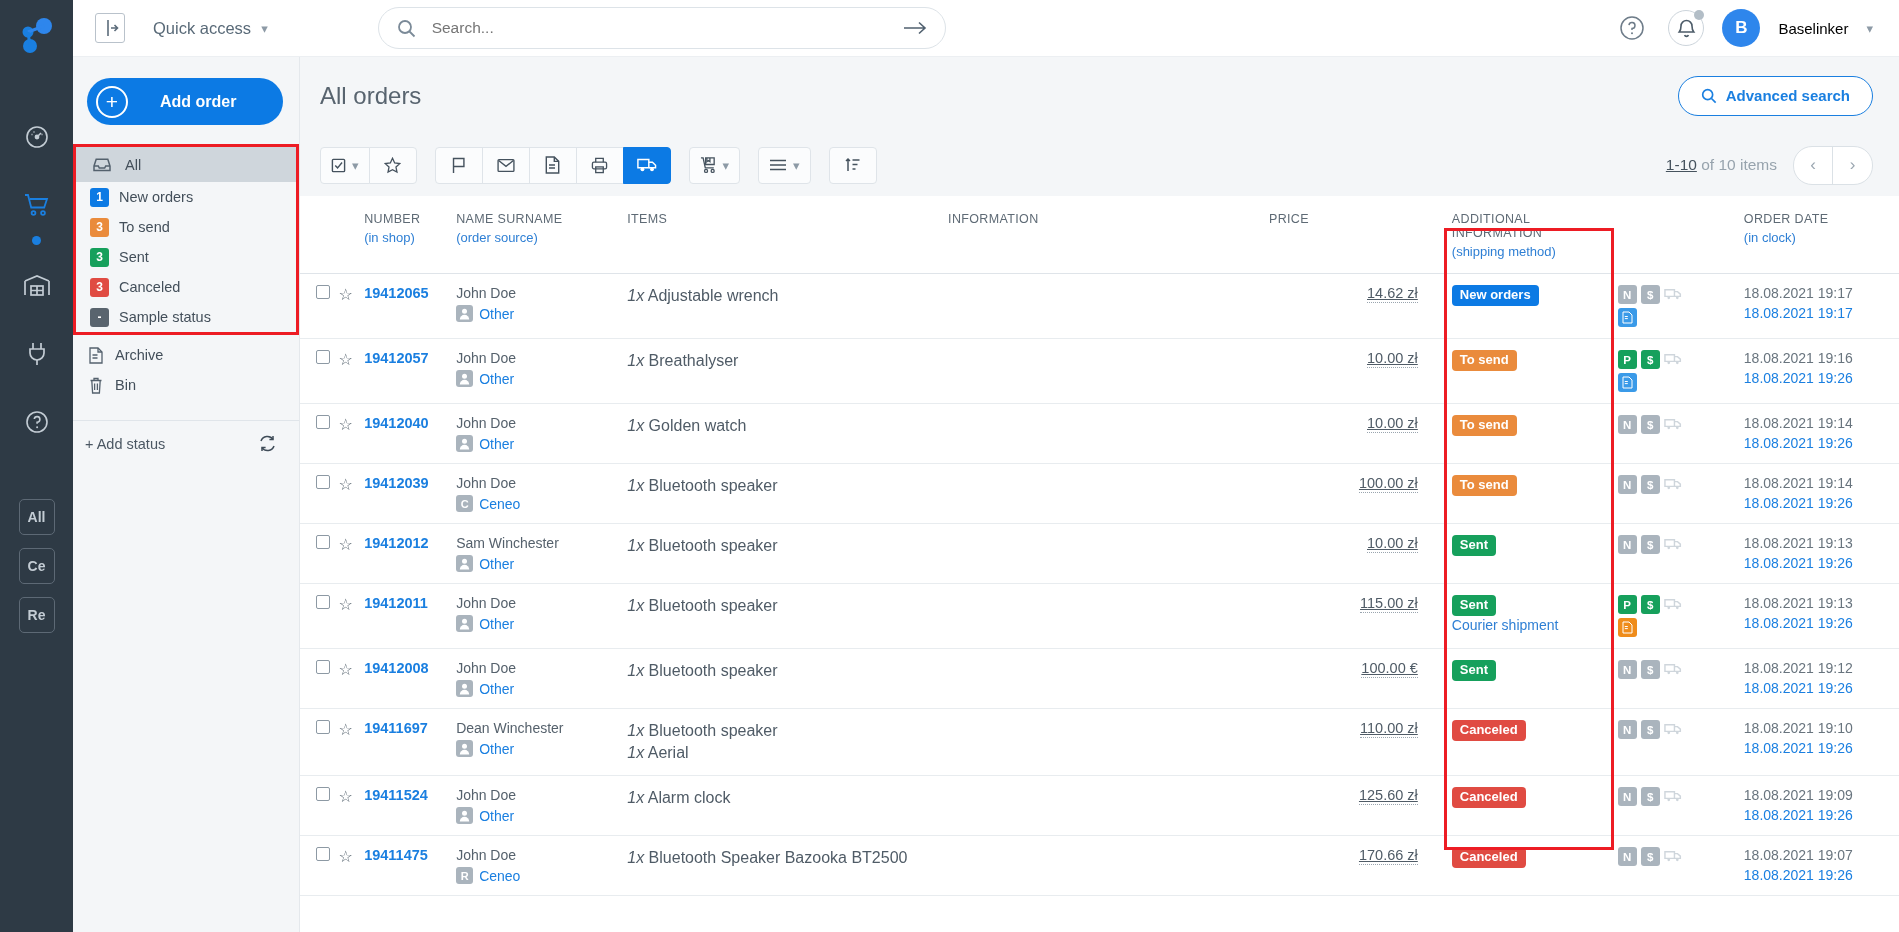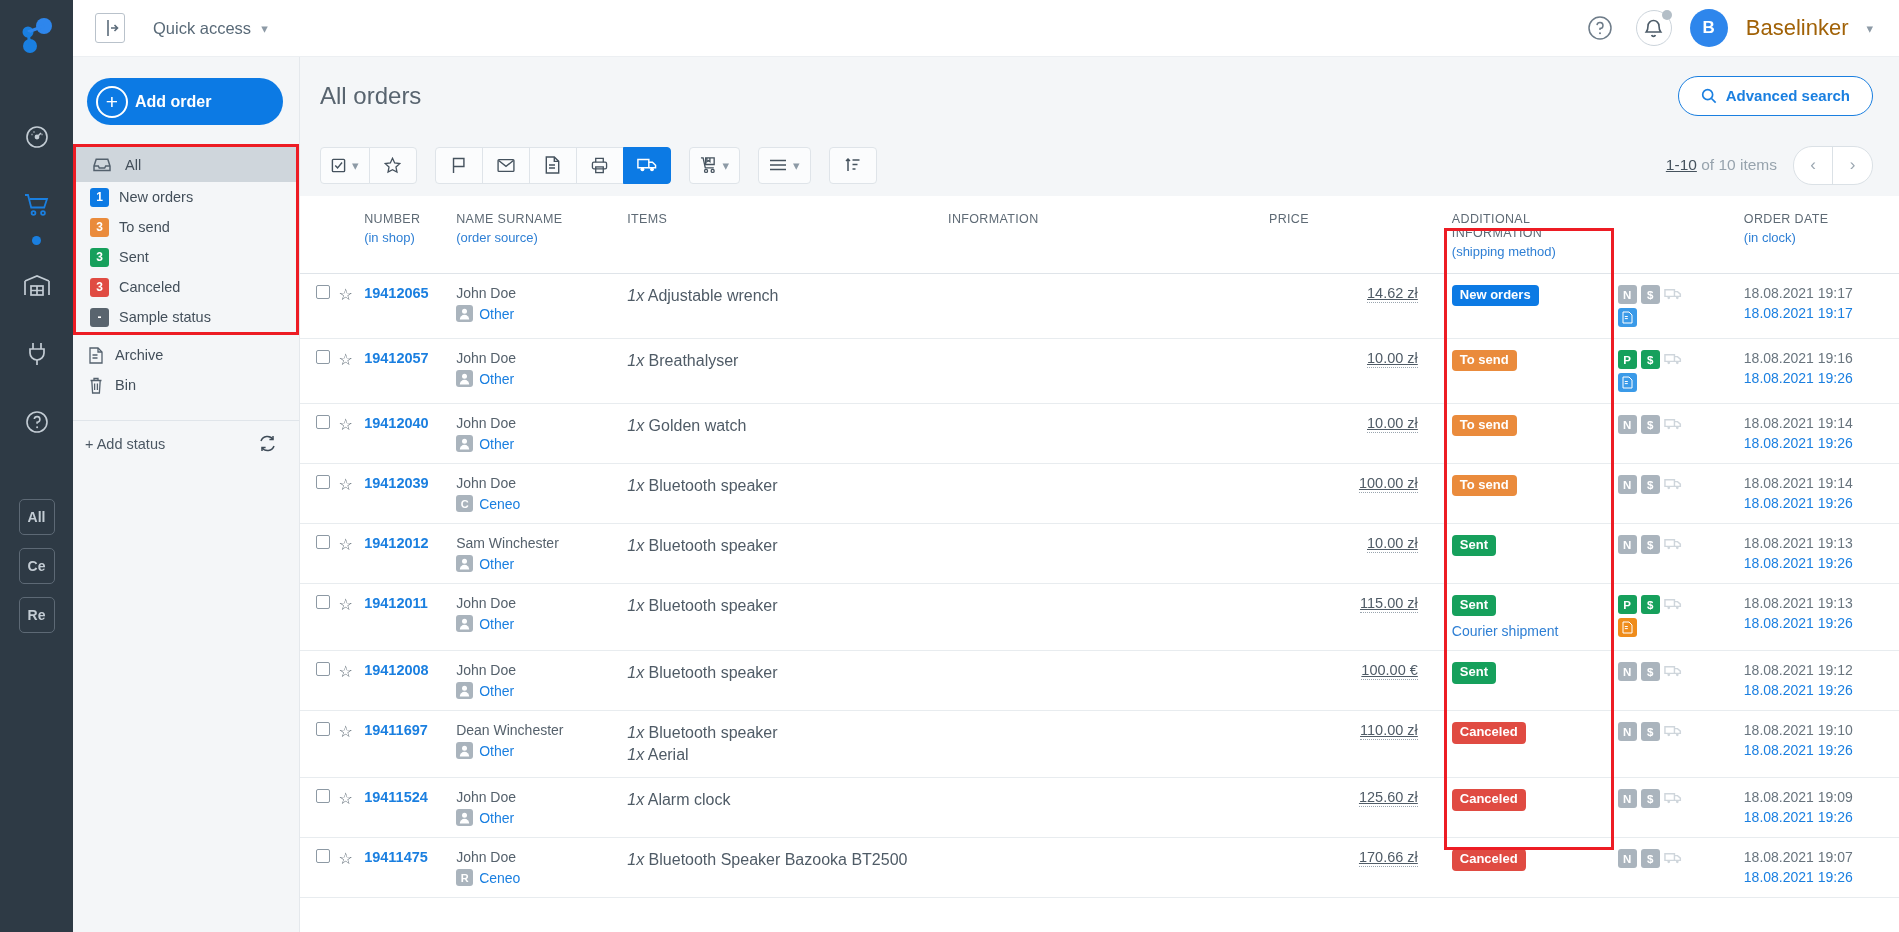--- a/index.html
+++ b/index.html
@@ -69,40 +69,40 @@
   }
   .help-btn { border: none; color: #6e7c89; }
   .bell-dot {
     position: absolute; top: -1px; right: -1px; width: 10px; height: 10px;
     border-radius: 50%; background: #b3bec7;
   }
   .avatar {
     width: 38px; height: 38px; border-radius: 50%; background: #2e86ec; color: #fff;
     display: flex; align-items: center; justify-content: center; font-size: 17px; font-weight: bold;
   }
-  .username { font-size: 22px; color: #a16207; }
+  .username { font-size: 15px; color: #000000; }
 
   
   .body { flex: 1; display: flex; min-height: 0; }
 
   
   .statusbar {
     width: 227px; flex: 0 0 227px; background: #f4f6f8;
     border-right: 1px solid #e4e8ec; display: flex; flex-direction: column;
   }
   .addorder {
     margin: 21px 16px 19px 14px; height: 47px; border-radius: 24px; background: #0c7ae4;
     display: flex; align-items: center; color: #fff; font-size: 16px; font-weight: bold;
   }
   .addorder .plus {
     width: 32px; height: 32px; border-radius: 50%; border: 2px solid #fff;
     margin-left: 9px; display: flex; align-items: center; justify-content: center;
     font-size: 21px; font-weight: normal; line-height: 1;
   }
-  .addorder .lbl { margin-left: 7px; }
+  .addorder .lbl { margin-left: 32px; }
 
   .status-group { border: 3px solid #ed1c24; }
   .srow {
     height: 30px; display: flex; align-items: center; padding-left: 14px;
     font-size: 14.5px; color: #434f5a; gap: 10px;
   }
   .srow.all { height: 35px; background: #cfd6dc; padding-left: 17px; gap: 14px; }
   .badge {
     min-width: 19px; height: 19px; border-radius: 3px; color: #fff; font-size: 12px;
     font-weight: bold; display: flex; align-items: center; justify-content: center; padding: 0 4px;
@@ -179,21 +179,21 @@
   .item-line { font-size: 16px; color: #4f5b66; line-height: 1.38; }
   .item-line i { font-style: italic; }
   .price {
     font-size: 14.5px; color: #4f5b66; border-bottom: 1px dotted #9aa5af;
     padding-bottom: 1px; display: inline-block; text-decoration: underline;
   }
   .sbadge {
     display: inline-block; border-radius: 4px; color: #fff; font-size: 13px; font-weight: bold;
     padding: 3px 8px 4px; line-height: 1.1;
   }
-  .ship-name { color: #2e7fd4; font-size: 14px; margin-top: 7px; display: block; }
+  .ship-name { color: #2e7fd4; font-size: 14px; margin-top: 1px; display: block; }
   .flags { display: flex; gap: 4px; flex-wrap: wrap; width: 74px; }
   .flag {
     width: 19px; height: 19px; border-radius: 3px; color: #fff; font-size: 11.5px; font-weight: bold;
     display: flex; align-items: center; justify-content: center;
   }
   .flag.grey { background: #aab4bd; }
   .flag.green { background: #16a05c; }
   .flag.truck { background: none; color: #cfd6dc; }
   .flag.doc-blue { background: #3a9ae8; }
   .flag.doc-orange { background: #ef8c1b; }
@@ -271,20 +271,34 @@
       <div class="panel-toggle">
         <svg width="20" height="18" viewBox="0 0 20 18" fill="none" stroke="currentColor" stroke-width="1.6">
           <path d="M8 1 v16"></path>
             <path d="M11 9 h6 M14.5 6 l3 3 -3 3"></path>
         </svg>
       </div>
       <div class="quick-access">
         <span>Quick access</span>
         <span class="chev">▾</span>
       </div>
+      <div class="searchwrap">
+        <span class="sicon">
+          <svg width="19" height="19" viewBox="0 0 19 19" fill="none" stroke="currentColor" stroke-width="1.8">
+            <circle cx="8" cy="8" r="6"></circle>
+              <path d="M12.5 12.5 L17.5 17.5"></path>
+          </svg>
+        </span>
+        <input placeholder="Search..." style="">
+        <span class="arrow">
+          <svg width="24" height="14" viewBox="0 0 24 14" fill="none" stroke="currentColor" stroke-width="1.6">
+            <path d="M1 7 h21 M16 1.5 L22 7 L16 12.5"></path>
+          </svg>
+        </span>
+      </div>
       <div class="topright">
         <div class="circ-btn help-btn">
           <svg width="28" height="28" viewBox="0 0 28 28" fill="none" stroke="currentColor" stroke-width="1.5">
             <circle cx="14" cy="14" r="11"></circle>
             <path d="M11 11.2 a3 3 0 1 1 3 3.4 v1.4"></path>
               <circle cx="14" cy="19.3" r="1" fill="currentColor" stroke="none"></circle>
           </svg>
         </div>
         <div class="circ-btn">
           <svg width="19" height="20" viewBox="0 0 19 20" fill="none" stroke="currentColor" stroke-width="1.6">

